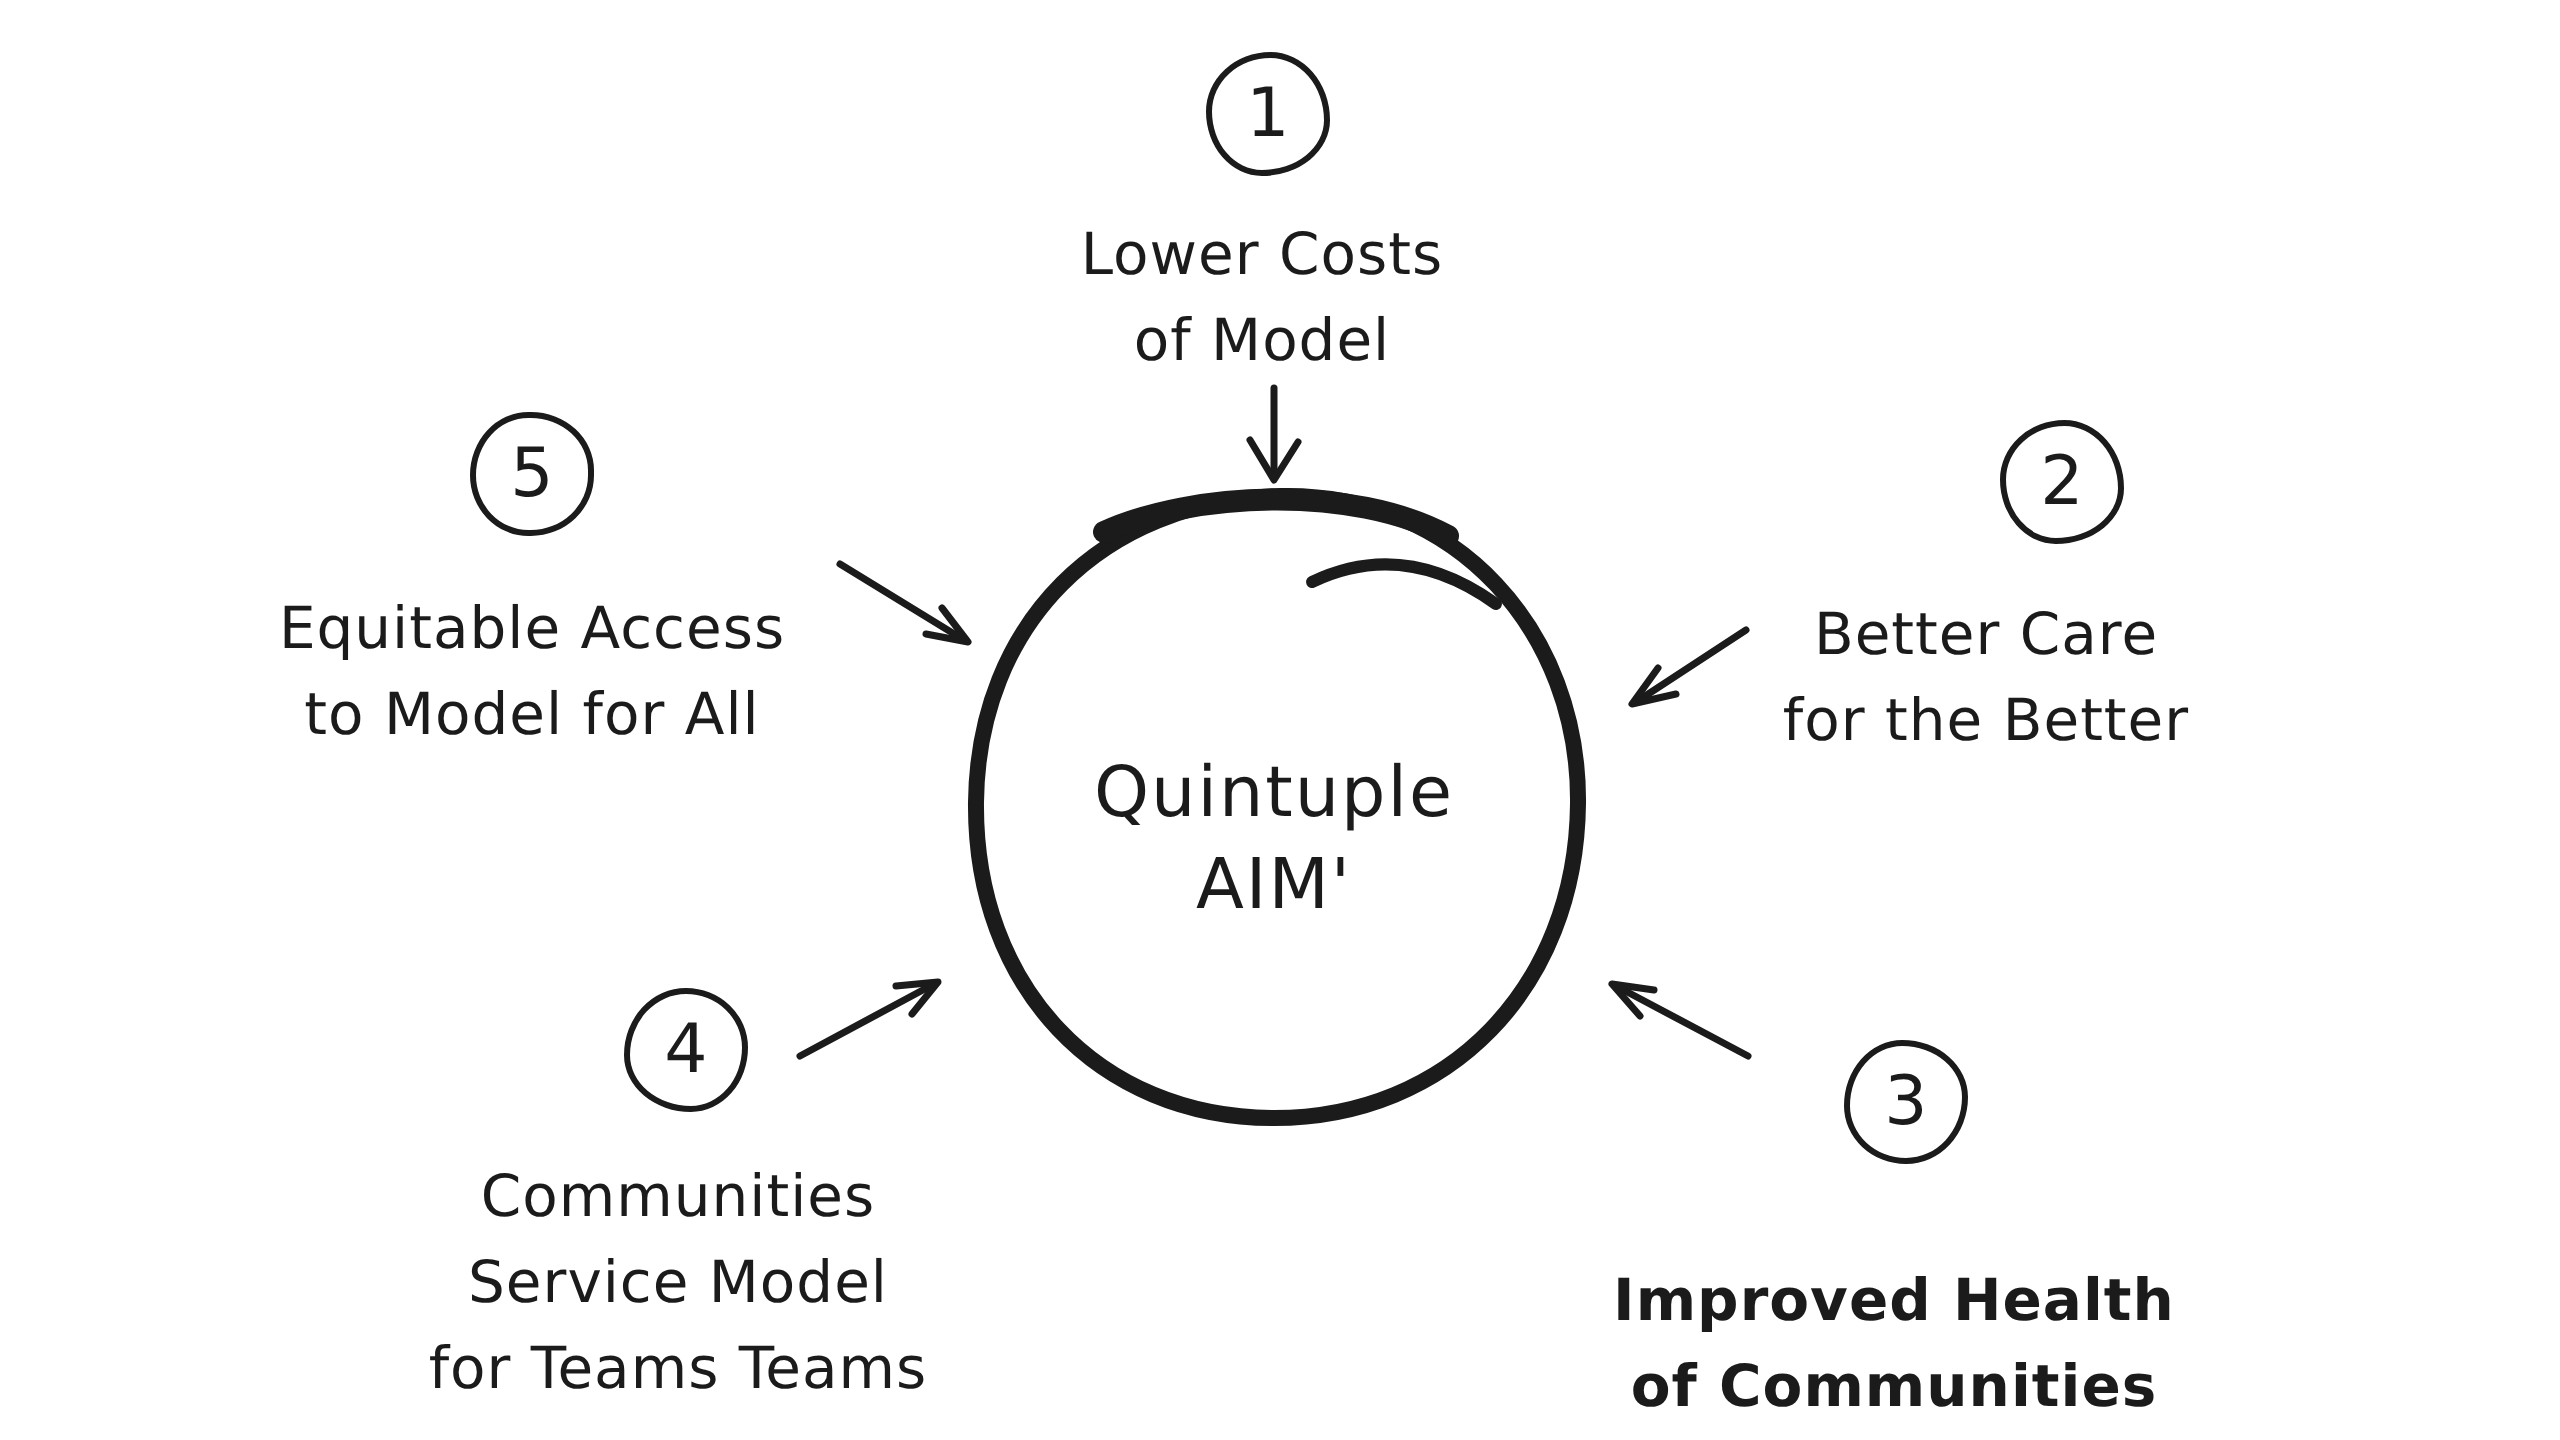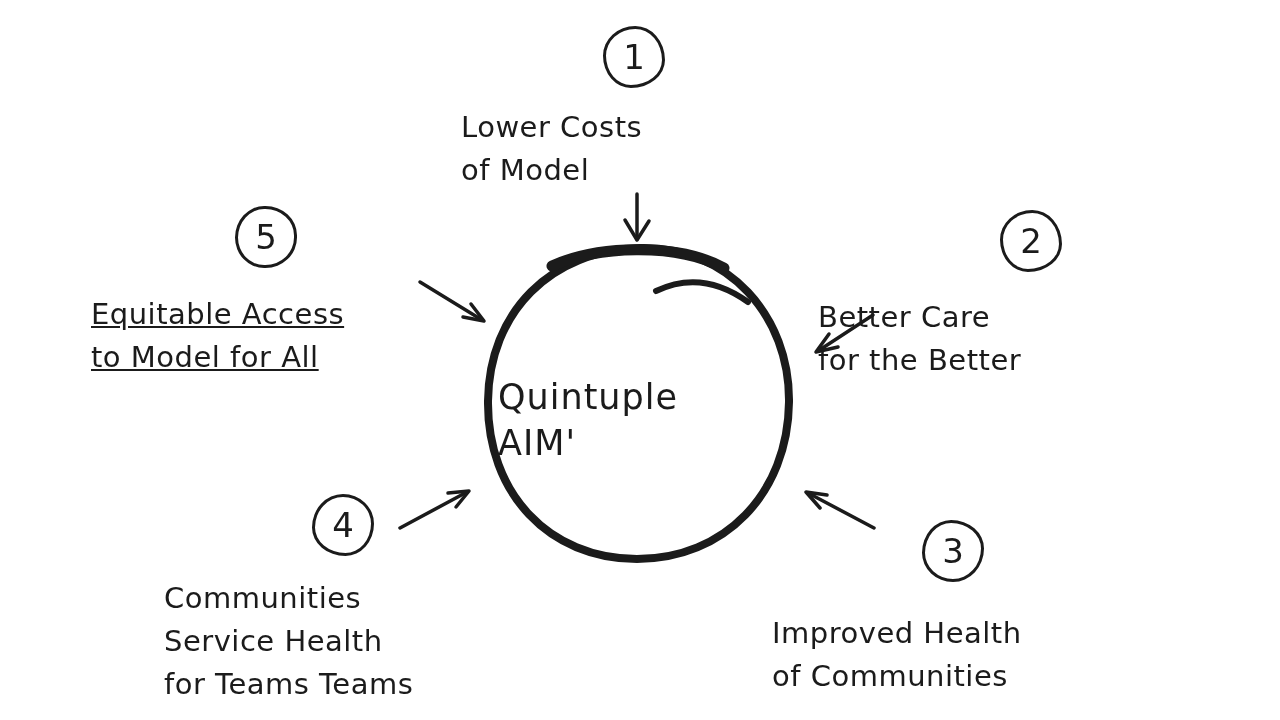--- a/index.html
+++ b/index.html
@@ -31,49 +31,50 @@
     border-radius: 52% 48% 55% 45% / 48% 55% 45% 52%;
     display: flex;
     align-items: center;
     justify-content: center;
     font-size: 34px;
     font-weight: 500;
     background: #ffffff;
   }
   .label {
     position: absolute;
-    text-align: left;
+    text-align: center;
     font-size: 29px;
     line-height: 43px;
     letter-spacing: 0.5px;
     white-space: nowrap;
   }
   .label span { display: block; }
   .center-label {
     position: absolute;
-    left: 498px;
+    left: 487px;
     top: 374px;
     width: 300px;
+    text-align: center;
     font-size: 35px;
     line-height: 46px;
     letter-spacing: 1px;
   }
   .center-label span { display: block; }
   
   .badge-1 { left: 603px; top: 26px; }
   .badge-2 { left: 1000px; top: 210px; }
   .badge-3 { left: 922px; top: 520px; border-radius: 47% 53% 50% 50% / 53% 46% 54% 47%; }
   .badge-4 { left: 312px; top: 494px; border-radius: 50% 50% 46% 54% / 54% 48% 52% 46%; }
   .badge-5 { left: 235px; top: 206px; border-radius: 48% 52% 52% 48% / 52% 48% 50% 50%; }
   
   .label-1 { left: 461px; top: 106px; width: 340px; }
   .label-2 { left: 818px; top: 296px; width: 350px; }
-  .label-3 { left: 772px; top: 612px; width: 350px; }
+  .label-3 { left: 772px; top: 629px; width: 350px; font-weight: bold; }
   .label-4 { left: 164px; top: 577px; width: 350px; }
-  .label-5 { left: 91px; top: 293px; width: 350px; text-decoration: underline; }
+  .label-5 { left: 91px; top: 293px; width: 350px; }
 </style>
 </head>
 <body>
 
 <div class="stage">
 
   <svg class="diagram-canvas" viewBox="0 0 1280 720" aria-hidden="true">
     <g stroke="#1b1b1b" fill="none" stroke-linecap="round" stroke-linejoin="round">
 
       <g>
@@ -141,21 +142,21 @@
   <div class="label label-2">
     <span>Better Care</span>
     <span>for the Better</span>
   </div>
   <div class="label label-3">
     <span>Improved Health</span>
     <span>of Communities</span>
   </div>
   <div class="label label-4">
     <span>Communities</span>
-    <span>Service Health</span>
+    <span>Service Model</span>
     <span>for Teams Teams</span>
   </div>
   <div class="label label-5">
     <span>Equitable Access</span>
     <span>to Model for All</span>
   </div>
 
 </div>
 
 </body></html>

